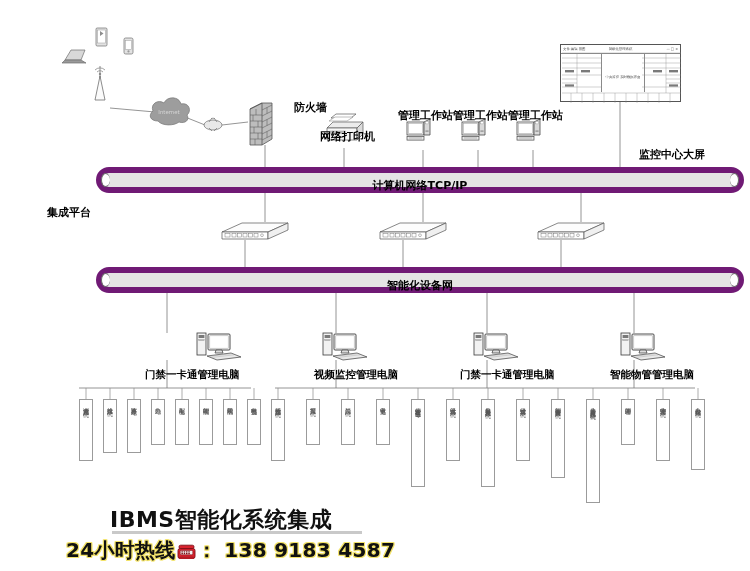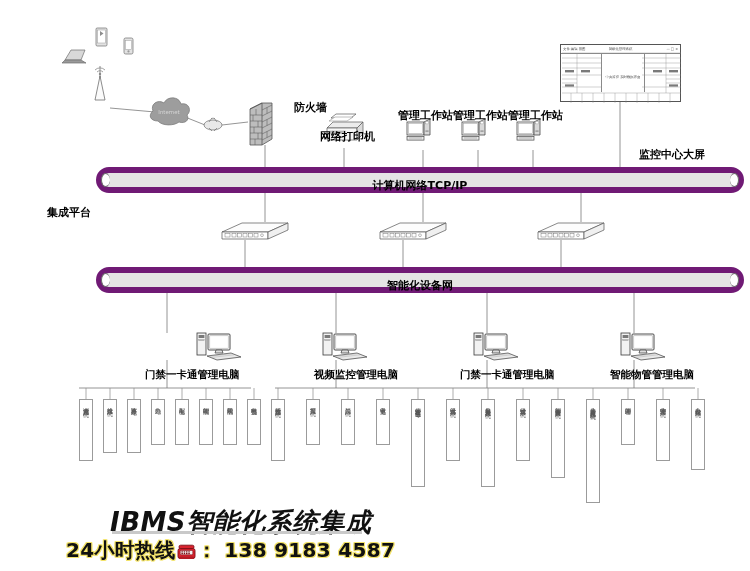--- a/index.html
+++ b/index.html
@@ -47,21 +47,21 @@
     color:#555;
     margin:3px auto 0 auto;
     letter-spacing:0.5px;
     text-align:left;
     width:8px;
   }
 
   
   .title-main{
     position:absolute;left:110px;top:505px;
-    font-size:26px;font-weight:bold;color:#111;letter-spacing:0.5px;font-style:italic;
+    font-size:22px;font-weight:bold;color:#111;letter-spacing:0.5px;
   }
   .title-rule{
     position:absolute;left:112px;top:531px;width:250px;height:3px;background:#c9c9c9;
   }
   .hotline{
     position:absolute;left:66px;top:537px;
     font-size:20px;font-weight:bold;color:#111;letter-spacing:0.3px;
     white-space:nowrap;
     text-shadow:
       1px 0 0 #f3e36b,-1px 0 0 #f3e36b,0 1px 0 #f3e36b,0 -1px 0 #f3e36b,

